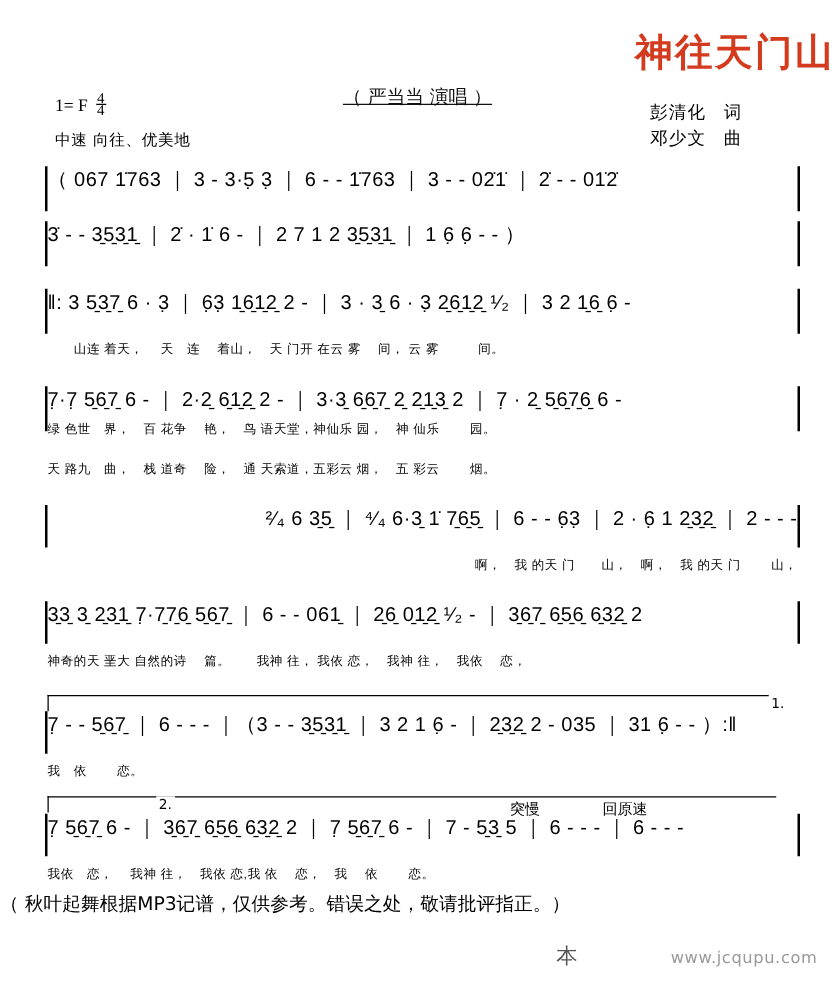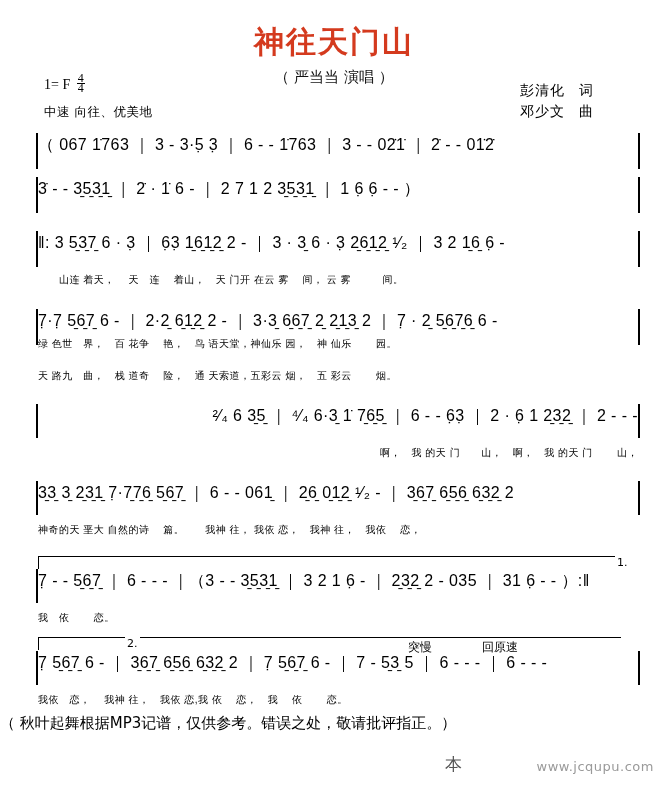--- a/index.html
+++ b/index.html
@@ -18,36 +18,37 @@
   .sheet {
     position: relative;
     width: 668px;
     height: 790px;
   }
   .title {
     position: absolute;
     top: 22px;
     left: 0;
     width: 668px;
-    text-align: center;
+    text-align: right;
     font-family: "DejaVu Sans", sans-serif;
     font-size: 30px;
     font-weight: bold;
     color: #d43a1e;
     letter-spacing: 2px;
   }
   .singer {
     position: absolute;
     top: 68px;
     left: 0;
     width: 668px;
     text-align: center;
     font-size: 15px;
     font-family: "DejaVu Sans", sans-serif;
     color: #111;
+    text-decoration: underline;
   }
   .credits {
     position: absolute;
     top: 80px;
     right: 75px;
     font-size: 14px;
     font-family: "DejaVu Sans", sans-serif;
     line-height: 21px;
     text-align: left;
   }

